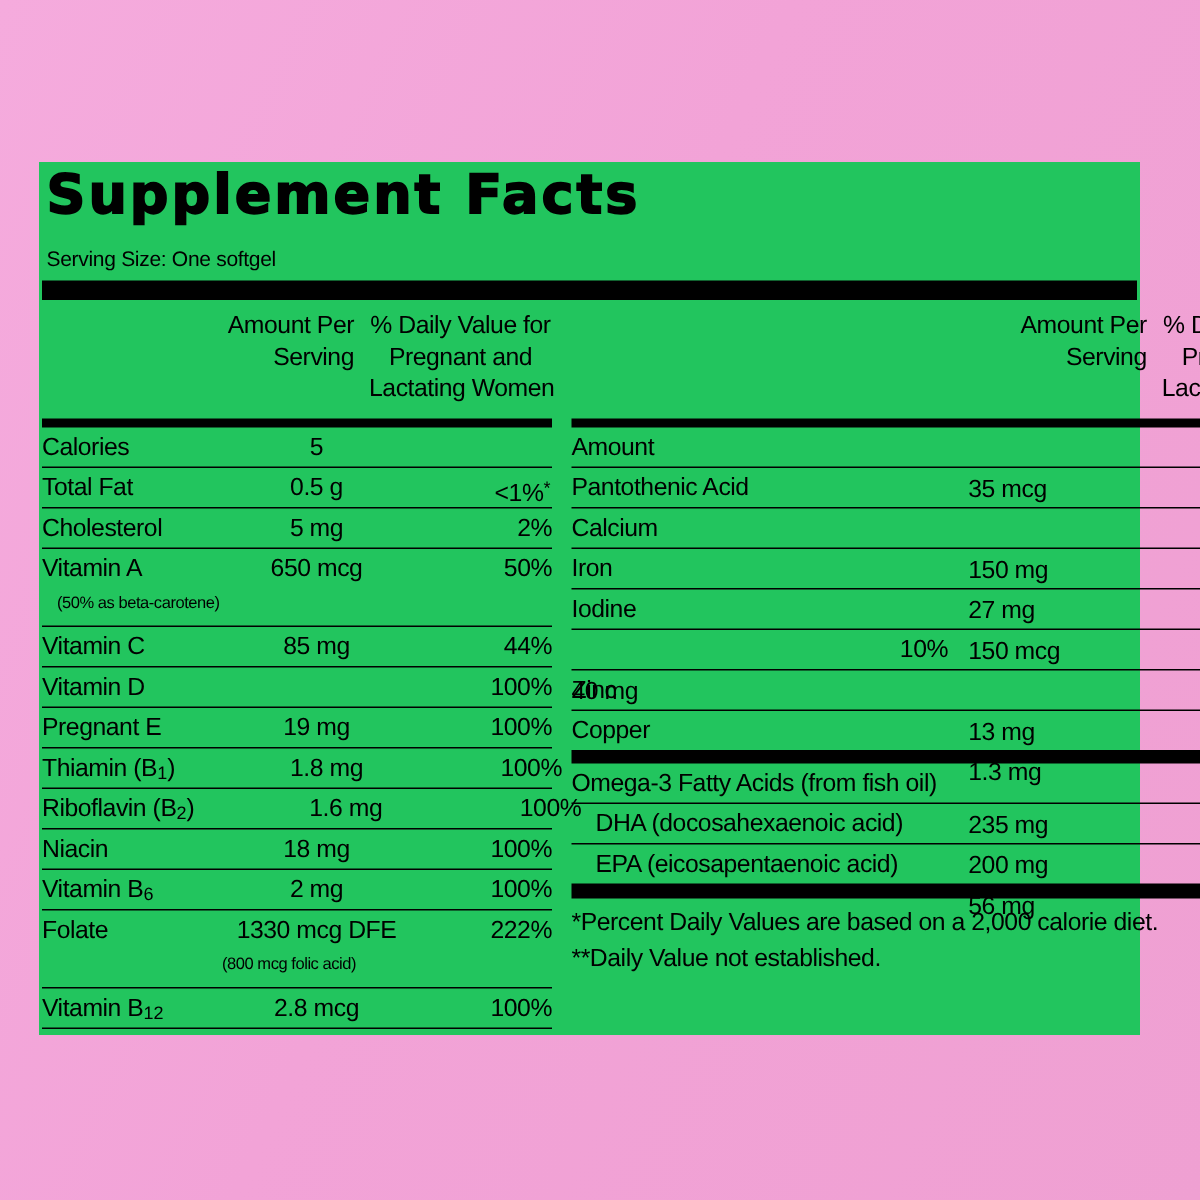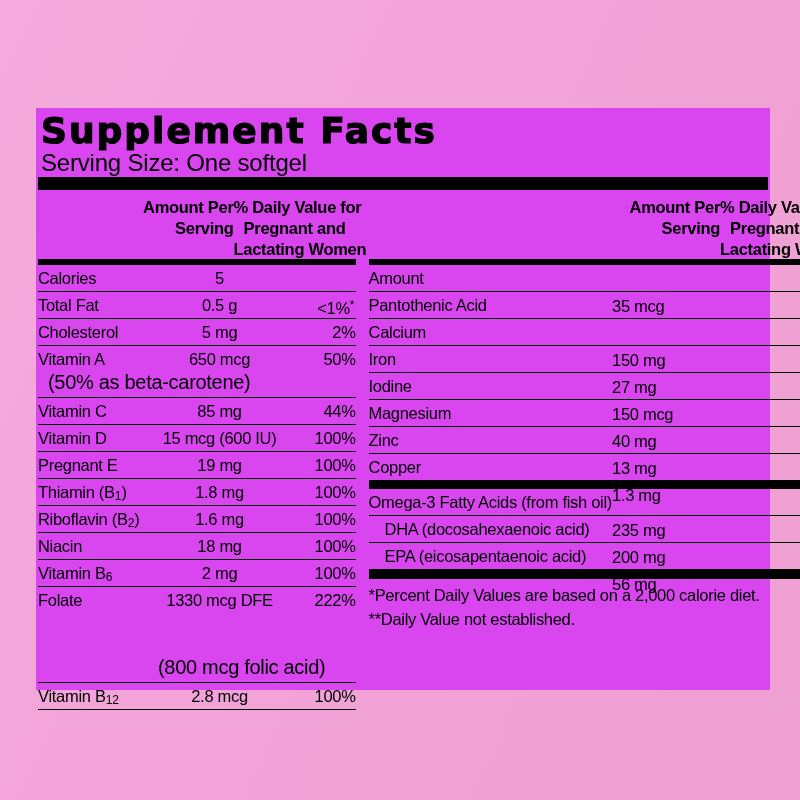--- a/index.html
+++ b/index.html
@@ -2,59 +2,60 @@
 <html><head>
 <meta charset="utf-8">
 <style>
   html,body { margin:0; padding:0; }
   body {
     width:800px; height:800px; position:relative; overflow:hidden;
     background: linear-gradient(115deg, #f5abdd 0%, #f2a3d7 45%, #efa0d2 100%);
     font-family:"Liberation Sans", sans-serif; color:#000;
   }
   .panel {
-    position:absolute; left:36px; top:108px; width:734px; height:582px;
-    background:#d946ef; box-sizing:border-box; padding:0 2px;
+    position:absolute; left:26px; top:108px; width:734px; height:582px;
+    background:#22c55e; box-sizing:border-box; padding:0 2px;
   }
   .title {
     font-family:"DejaVu Sans", sans-serif; font-weight:bold; font-size:36px;
     line-height:1; letter-spacing:2px; margin:5px 0 0 3px;
     -webkit-text-stroke:1.2px #000; white-space:nowrap;
   }
-  .serving { font-size:24px; letter-spacing:-0.2px; margin:3px 0 0 3px; height:21px; line-height:21px; }
+  .serving { font-size:14px; letter-spacing:-0.2px; margin:13px 0 0 3px; height:21px; line-height:21px; }
   .bar { background:#000; }
   .bar.top { height:13px; margin-top:4px; }
   .bar.mid { height:6px; }
   .bar.sec { height:9px; }
   .bar.sec2 { height:10px; }
   .columns { display:flex; height:501px; }
   .col { box-sizing:border-box; }
   .col-left { width:348px; padding-right:8px; }
   .vdiv { width:2px; background:#000; margin-bottom:4px; }
   .col-right { flex:1; padding-left:5px; padding-right:4px; }
   .col-header {
-    height:69px; box-sizing:border-box; padding-top:7px;
+    height:79px; box-sizing:border-box; padding-top:7px;
     display:flex; justify-content:flex-end;
-    font-weight:bold; font-size:16.5px; line-height:21px; letter-spacing:-0.3px;
+    font-weight:normal; font-size:16.5px; line-height:21px; letter-spacing:-0.3px;
     white-space:nowrap;
+    gap:10px;
   }
   .hdr-amount { text-align:right; }
   .hdr-dv { text-align:center; width:122px; }
   .rowblock { border-bottom:1.5px solid #000; }
   .rowblock.noline { border-bottom:none; }
-  .row { display:flex; height:26px; line-height:26.5px; font-size:16.5px; letter-spacing:-0.3px; white-space:nowrap; }
+  .row { display:flex; height:26px; line-height:26.5px; font-size:16.5px; letter-spacing:-0.3px; white-space:nowrap;gap:21px; }
   .row .lbl { flex:1; overflow:visible; }
   .row.indent .lbl { padding-left:16px; }
   .col-left .amt { width:160px; text-align:center; flex-shrink:0; }
   .col-left .dv  { width:56px;  text-align:right;  flex-shrink:0; }
   .col-right .amt { width:170px; text-align:left; flex-shrink:0;margin-top:28px; }
   .col-right .dv  { width:60px;  text-align:right;  flex-shrink:0; }
-  .subline { font-size:20px; letter-spacing:-0.3px; height:25px; line-height:21px; white-space:nowrap; }
+  .subline { font-size:11px; letter-spacing:-0.3px; height:25px; line-height:21px; white-space:nowrap; }
   .subline.small { padding-left:10px; }
-  .subline.large { padding-left:120px;margin-top:44px; }
+  .subline.large { padding-left:120px; }
   .subsc { font-size:12px; vertical-align:-2px; letter-spacing:0; }
   .sup { font-size:12px; vertical-align:5px; letter-spacing:1px; }
   .footnotes { padding-top:4px; font-size:16.5px; letter-spacing:-0.3px; line-height:24px; white-space:nowrap; }
 </style>
 </head>
 <body>
 
 <div class="panel">
   <div class="title">Supplement Facts</div>
   <div class="serving">Serving Size: One softgel</div>
@@ -107,21 +108,20 @@
           <div class="rowblock">
             <div class="row">
               <span class="lbl">Vitamin C</span>
               <span class="amt">85 mg</span>
               <span class="dv">44%</span>
             </div>
           </div>
           <div class="rowblock">
             <div class="row">
               <span class="lbl">Vitamin D</span>
-              <span class="amt">15 mcg (600 IU)</span>
               <span class="dv">100%</span>
             </div>
           </div>
           <div class="rowblock">
             <div class="row">
               <span class="lbl">Pregnant E</span>
               <span class="amt">19 mg</span>
               <span class="dv">100%</span>
             </div>
           </div>
@@ -216,21 +216,20 @@
           </div>
           <div class="rowblock">
             <div class="row">
               <span class="lbl">Iodine</span>
               <span class="amt">150 mcg</span>
               <span class="dv">52%</span>
             </div>
           </div>
           <div class="rowblock">
             <div class="row">
-              <span class="lbl">Magnesium</span>
               <span class="amt">40 mg</span>
               <span class="dv">10%</span>
             </div>
           </div>
           <div class="rowblock">
             <div class="row">
               <span class="lbl">Zinc</span>
               <span class="amt">13 mg</span>
               <span class="dv">100%</span>
             </div>

